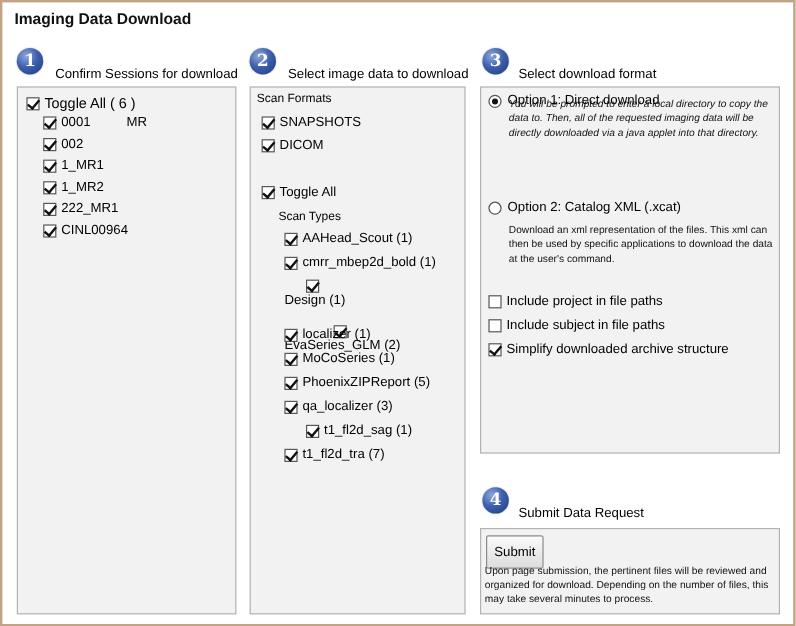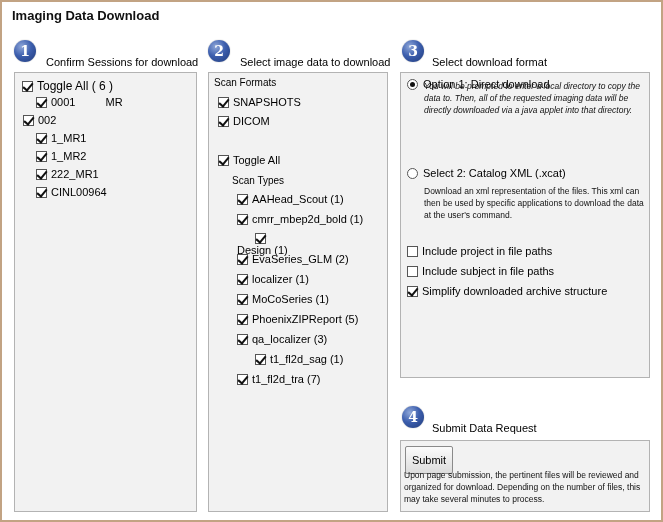--- a/index.html
+++ b/index.html
@@ -81,21 +81,21 @@
 <div class="row" style="left:22px;top:79px;">
   <span class="cb checked"></span>
   <span class="txt" style="font-size:12px;">Toggle All ( 6 )</span>
 </div>
 <div id="sessions-list">
     <div class="row" style="left: 36px; top: 96px;">
       <span class="cb checked"></span>
       <span class="txt">0001</span>
       <span class="txt" style="margin-left: 30px;">MR</span>
     </div>
-    <div class="row" style="left: 23px; top: 114px; align-items: center;">
+    <div class="row" style="left: 36px; top: 114px; align-items: center;">
       <span class="cb checked"></span>
       <span class="txt">002</span>
     </div>
     <div class="row" style="left: 36px; top: 132px;">
       <span class="cb checked"></span>
       <span class="txt">1_MR1</span>
     </div>
     <div class="row" style="left: 36px; top: 150px;">
       <span class="cb checked"></span>
       <span class="txt">1_MR2</span>
@@ -137,21 +137,21 @@
       <span class="txt">AAHead_Scout (1)</span>
     </div>
     <div class="row" style="left: 237px; top: 213px;">
       <span class="cb checked"></span>
       <span class="txt">cmrr_mbep2d_bold (1)</span>
     </div>
     <div class="row" style="left: 237px; top: 233px; flex-direction: column;">
       <span class="cb checked"></span>
       <span class="txt">Design (1)</span>
     </div>
-    <div class="row" style="left: 237px; top: 253px;">
+    <div class="row" style="left: 237px; top: 271px; flex-direction: column;">
       <span class="cb checked"></span>
       <span class="txt">EvaSeries_GLM (2)</span>
     </div>
     <div class="row" style="left: 237px; top: 273px;">
       <span class="cb checked"></span>
       <span class="txt">localizer (1)</span>
     </div>
     <div class="row" style="left: 237px; top: 293px;">
       <span class="cb checked"></span>
       <span class="txt">MoCoSeries (1)</span>
@@ -179,21 +179,21 @@
 <div class="panel" style="left:400px;top:72px;width:250px;height:306px;"></div>
 
 <div class="row" style="left:407px;top:78px;">
   <span class="rb checked"></span>
   <span class="txt">Option 1: Direct download</span>
 </div>
 <div class="desc" style="left:424px;top:80px;width:220px;font-style:italic;">You will be prompted to enter a local directory to copy the data to. Then, all of the requested imaging data will be directly downloaded via a java applet into that directory.</div>
 
 <div class="row" style="left:407px;top:167px;">
   <span class="rb"></span>
-  <span class="txt">Select 2: Catalog XML (.xcat)</span>
+  <span class="txt">Option 2: Catalog XML (.xcat)</span>
 </div>
 <div class="desc" style="left:424px;top:185px;width:220px;">Download an xml representation of the files. This xml can then be used by specific applications to download the data at the user's command.</div>
 
 <div id="format-checkboxes">
     <div class="row" style="left: 407px; top: 245px;">
       <span class="cb"></span>
       <span class="txt">Include project in file paths</span>
     </div>
     <div class="row" style="left: 407px; top: 265px;">
       <span class="cb"></span>

